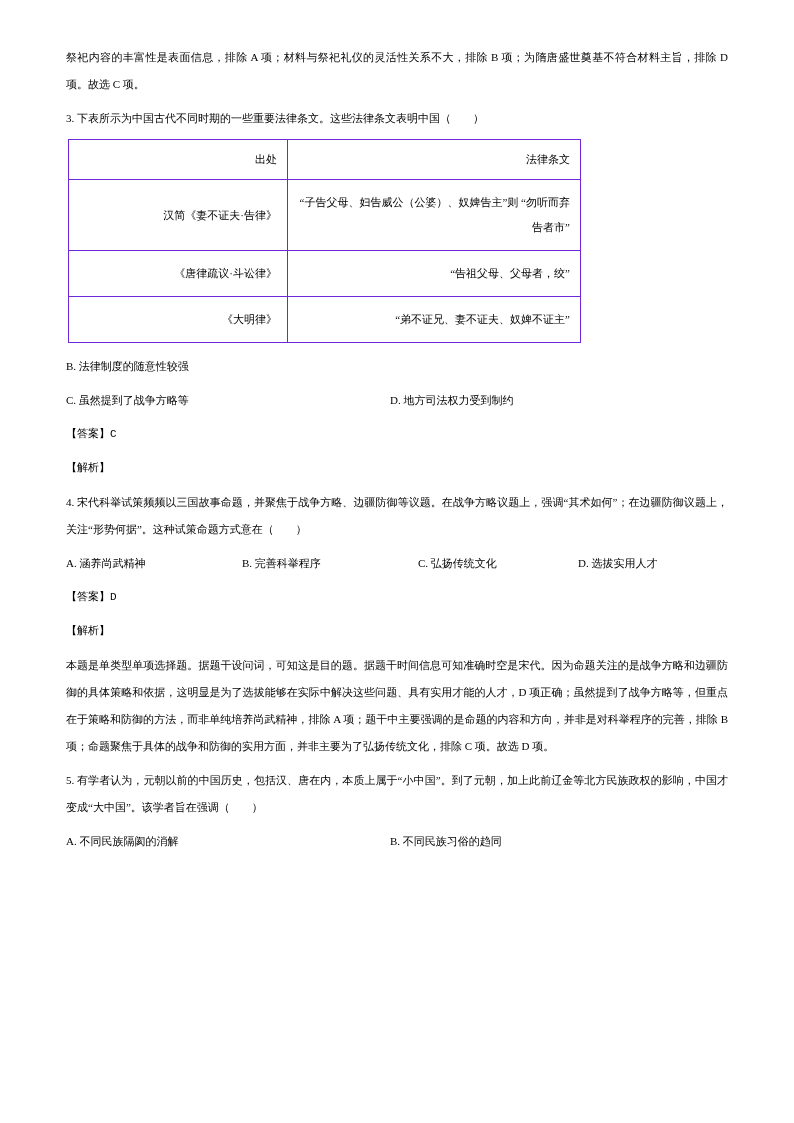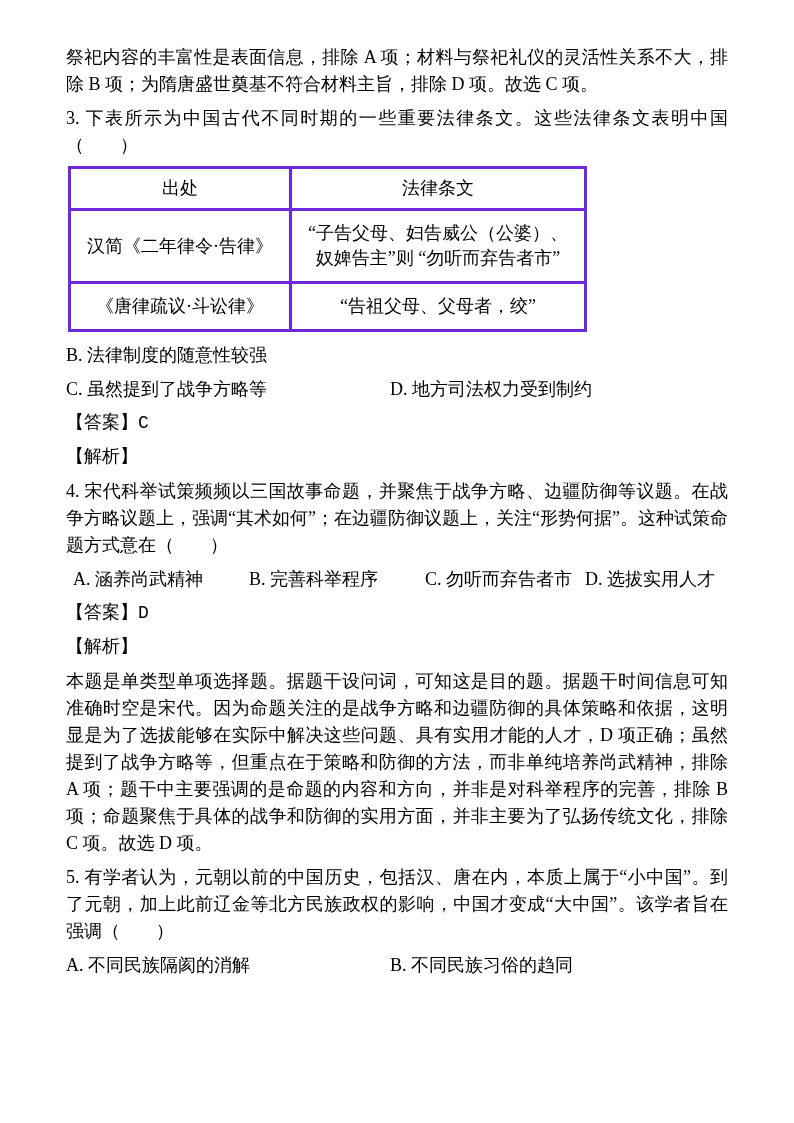--- a/index.html
+++ b/index.html
@@ -12,57 +12,57 @@
     height: 1123px;
     overflow: hidden;
     font-family: "Liberation Serif", "DejaVu Serif", serif;
     color: #000000;
   }
   .page {
     box-sizing: border-box;
     width: 794px;
     height: 868px;
     padding: 44px 66px 0 66px;
-    font-size: 18px;
+    font-size: 11px;
     line-height: 27px;
   }
   .para {
     margin: 0 0 7px 0;
     text-align: justify;
   }
   .stem {
     margin-top: 2px;
   }
   table.law-table {
     border-collapse: collapse;
     margin: 4px 0 10px 2px;
     width: 470px;
     table-layout: fixed;
   }
   table.law-table th,
   table.law-table td {
-    border: 3px solid #6d28d9;
+    border: 1px solid #6d28d9;
     font-weight: normal;
-    text-align: center;
+    text-align: right;
     vertical-align: middle;
     padding: 7px 10px;
     line-height: 25px;
   }
   table.law-table .c1 { width: 198px; }
   table.law-table .c2 { width: 272px; }
   table.law-table tr.tall td { padding-top: 10px; padding-bottom: 10px; }
   .opt-grid-2 {
     display: grid;
     grid-template-columns: 324px 1fr;
     margin: 0 0 7px 0;
   }
   .opt-grid-4 {
     display: grid;
     grid-template-columns: 176px 176px 160px 1fr;
-    margin: 0 0 7px 7px;
+    margin: 0 0 7px 0;
   }
   .opt-grid-2 span, .opt-grid-4 span {
     white-space: nowrap;
   }
   .answer-line, .analysis-label {
     margin: 0 0 7px 0;
     font-family: Liberation Mono, monospace;
   }
 </style>
 </head>
@@ -75,26 +75,30 @@
   <section>
     <p class="para stem">3. 下表所示为中国古代不同时期的一些重要法律条文。这些法律条文表明中国（　　）</p>
 
     <table class="law-table">
       <tbody>
         <tr>
           <th class="c1">出处</th>
           <th class="c2">法律条文</th>
         </tr>
         <tr class="tall">
-          <td>汉简《二年律令·告律》</td>
+          <td>汉简《妻不证夫·告律》</td>
           <td>“子告父母、妇告威公（公婆）、奴婢告主”则 “勿听而弃告者市”</td>
         </tr>
         <tr class="tall">
           <td>《唐律疏议·斗讼律》</td>
           <td>“告祖父母、父母者，绞”</td>
+        </tr>
+        <tr class="tall">
+          <td>《大明律》</td>
+          <td>“弟不证兄、妻不证夫、奴婢不证主”</td>
         </tr>
       </tbody>
     </table>
 
     <div class="opt-grid-2">
       <span>B. 法律制度的随意性较强</span>
     </div>
     <div class="opt-grid-2">
       <span>C. 虽然提到了战争方略等</span>
       <span>D. 地方司法权力受到制约</span>
@@ -103,21 +107,21 @@
     <p class="para answer-line">【答案】C</p>
     <p class="para analysis-label">【解析】</p>
   </section>
 
   <section>
     <p class="para stem">4. 宋代科举试策频频以三国故事命题，并聚焦于战争方略、边疆防御等议题。在战争方略议题上，强调“其术如何”；在边疆防御议题上，关注“形势何据”。这种试策命题方式意在（　　）</p>
 
     <div class="opt-grid-4">
       <span>A. 涵养尚武精神</span>
       <span>B. 完善科举程序</span>
-      <span>C. 勿听而弃告者市</span>
+      <span>C. 弘扬传统文化</span>
       <span>D. 选拔实用人才</span>
     </div>
 
     <p class="para answer-line">【答案】D</p>
     <p class="para analysis-label">【解析】</p>
     <p class="para">本题是单类型单项选择题。据题干设问词，可知这是目的题。据题干时间信息可知准确时空是宋代。因为命题关注的是战争方略和边疆防御的具体策略和依据，这明显是为了选拔能够在实际中解决这些问题、具有实用才能的人才，D 项正确；虽然提到了战争方略等，但重点在于策略和防御的方法，而非单纯培养尚武精神，排除 A 项；题干中主要强调的是命题的内容和方向，并非是对科举程序的完善，排除 B 项；命题聚焦于具体的战争和防御的实用方面，并非主要为了弘扬传统文化，排除 C 项。故选 D 项。</p>
   </section>
 
   <section>
     <p class="para stem">5. 有学者认为，元朝以前的中国历史，包括汉、唐在内，本质上属于“小中国”。到了元朝，加上此前辽金等北方民族政权的影响，中国才变成“大中国”。该学者旨在强调（　　）</p>

